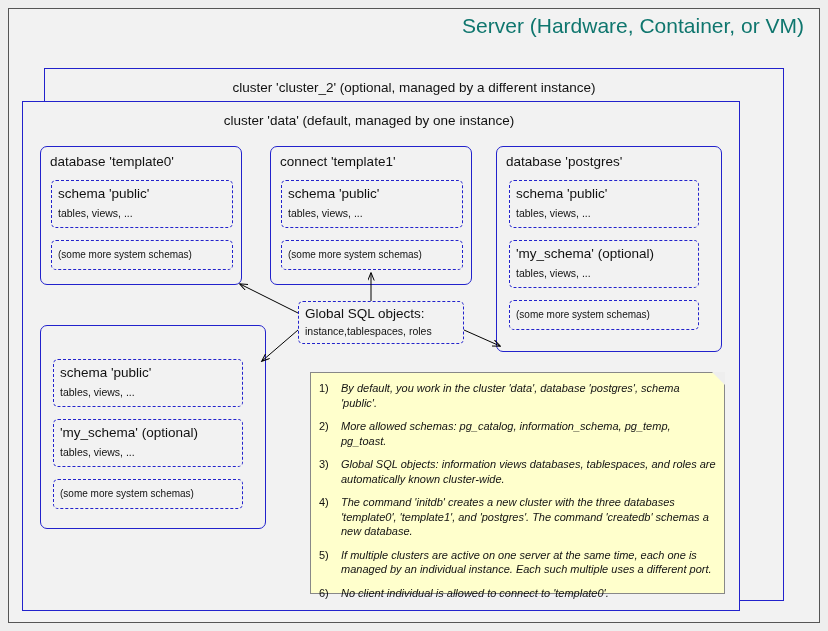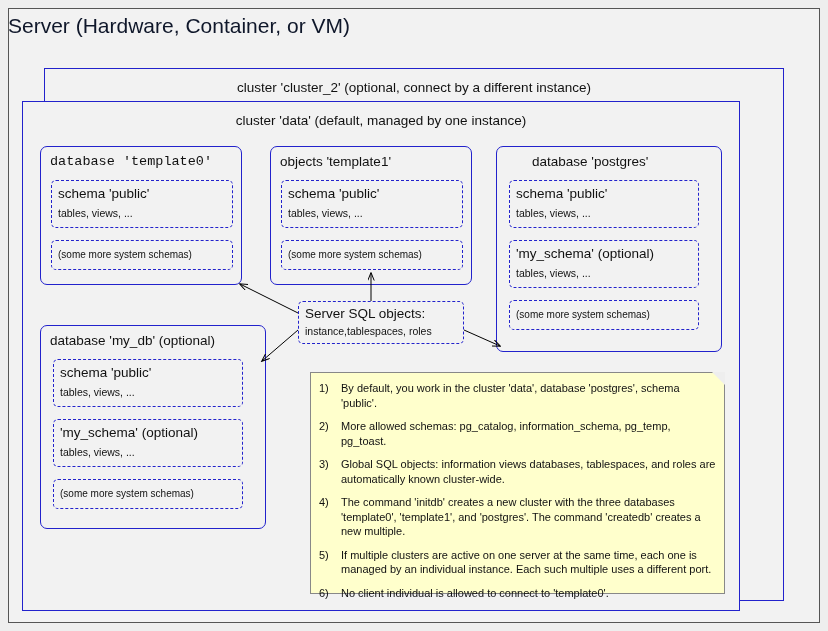--- a/index.html
+++ b/index.html
@@ -26,23 +26,23 @@
     height: 615px;
     border: 1px solid #555555;
     background: #f2f2f2;
     box-sizing: border-box;
   }
   .server-title {
     position: absolute;
     left: 8px;
     top: 14px;
     width: 796px;
-    text-align: left;
+    text-align: right;
     font-size: 21px;
-    color: #0f172a;
+    color: #0f766e;
   }
   
   .cluster2-box {
     position: absolute;
     left: 44px;
     top: 68px;
     width: 740px;
     height: 533px;
     border: 1px solid #2222cc;
     background: transparent;
@@ -63,21 +63,21 @@
     left: 22px;
     top: 101px;
     width: 718px;
     height: 510px;
     border: 1px solid #2222cc;
     background: #f2f2f2;
     box-sizing: border-box;
   }
   .clusterdata-title {
     position: absolute;
-    left: 22px;
+    left: 10px;
     top: 113px;
     width: 718px;
     text-align: center;
     font-size: 13.5px;
     color: #111111;
   }
   
   .db-box {
     position: absolute;
     border: 1px solid #2222cc;
@@ -178,84 +178,84 @@
     color: #111111;
     line-height: 1.32;
   }
   .note-num {
     width: 22px;
     flex: 0 0 22px;
     text-align: left;
   }
   .note-text {
     flex: 1 1 auto;
+    font-style: italic;
   }
   svg.arrows {
     position: absolute;
     left: 0;
     top: 0;
     width: 828px;
     height: 631px;
     pointer-events: none;
   }
 </style>
 </head>
 <body>
 
 <div id="canvas">
 
   <div class="server-box"></div>
   <div class="server-title">Server (Hardware, Container, or VM)</div>
 
   <div class="cluster2-box"></div>
-  <div class="cluster2-title">cluster 'cluster_2' (optional, connect by a different instance)</div>
+  <div class="cluster2-title">cluster 'cluster_2' (optional, managed by a different instance)</div>
 
   <div class="clusterdata-box"></div>
   <div class="clusterdata-title">cluster 'data' (default, managed by one instance)</div>
 
   <div class="db-box" style="left:40px; top:146px; width:202px; height:139px;"></div>
-  <div class="db-title" style="left:50px; top:154px;font-family:Liberation Mono, monospace;">database 'template0'</div>
+  <div class="db-title" style="left:50px; top:154px;">database 'template0'</div>
   <div class="schema-box" style="left:51px; top:180px; width:182px; height:48px;"></div>
   <div class="schema-name" style="left:58px; top:186px;">schema 'public'</div>
   <div class="schema-sub" style="left:58px; top:207px;">tables, views, ...</div>
   <div class="schema-box" style="left:51px; top:240px; width:182px; height:30px;"></div>
   <div class="sys-schema-label" style="left:58px; top:249px;">(some more system schemas)</div>
 
   <div class="db-box" style="left:270px; top:146px; width:202px; height:139px;"></div>
-  <div class="db-title" style="left:280px; top:154px;">objects 'template1'</div>
+  <div class="db-title" style="left:280px; top:154px;">connect 'template1'</div>
   <div class="schema-box" style="left:281px; top:180px; width:182px; height:48px;"></div>
   <div class="schema-name" style="left:288px; top:186px;">schema 'public'</div>
   <div class="schema-sub" style="left:288px; top:207px;">tables, views, ...</div>
   <div class="schema-box" style="left:281px; top:240px; width:182px; height:30px;"></div>
   <div class="sys-schema-label" style="left:288px; top:249px;">(some more system schemas)</div>
 
   <div class="db-box" style="left:496px; top:146px; width:226px; height:206px;"></div>
-  <div class="db-title" style="left:532px; top:154px;">database 'postgres'</div>
+  <div class="db-title" style="left:506px; top:154px;">database 'postgres'</div>
   <div class="schema-box" style="left:509px; top:180px; width:190px; height:48px;"></div>
   <div class="schema-name" style="left:516px; top:186px;">schema 'public'</div>
   <div class="schema-sub" style="left:516px; top:207px;">tables, views, ...</div>
   <div class="schema-box" style="left:509px; top:240px; width:190px; height:48px;"></div>
   <div class="schema-name" style="left:516px; top:246px;">'my_schema' (optional)</div>
   <div class="schema-sub" style="left:516px; top:267px;">tables, views, ...</div>
   <div class="schema-box" style="left:509px; top:300px; width:190px; height:30px;"></div>
   <div class="sys-schema-label" style="left:516px; top:309px;">(some more system schemas)</div>
 
   <div class="db-box" style="left:40px; top:325px; width:226px; height:204px;"></div>
-  <div class="db-title" style="left:50px; top:333px;">database 'my_db' (optional)</div>
   <div class="schema-box" style="left:53px; top:359px; width:190px; height:48px;"></div>
   <div class="schema-name" style="left:60px; top:365px;">schema 'public'</div>
   <div class="schema-sub" style="left:60px; top:386px;">tables, views, ...</div>
   <div class="schema-box" style="left:53px; top:419px; width:190px; height:48px;"></div>
   <div class="schema-name" style="left:60px; top:425px;">'my_schema' (optional)</div>
   <div class="schema-sub" style="left:60px; top:446px;">tables, views, ...</div>
   <div class="schema-box" style="left:53px; top:479px; width:190px; height:30px;"></div>
   <div class="sys-schema-label" style="left:60px; top:488px;">(some more system schemas)</div>
 
   <div class="global-box"></div>
-  <div class="global-title">Server SQL objects:</div>
+  <div class="global-title">Global SQL objects:</div>
   <div class="global-sub">instance,tablespaces, roles</div>
 
   <svg class="arrows">
     <defs>
       <marker id="ah" markerWidth="9" markerHeight="9" refX="7.5" refY="3.2" orient="auto">
         <path d="M0,0 L8,3.2 L0,6.4" fill="none" stroke="#000000" stroke-width="1"></path>
       </marker>
     </defs>
     <line x1="298" y1="313" x2="240" y2="284" stroke="#000000" stroke-width="1" marker-end="url(#ah)"></line>
     <line x1="298" y1="330" x2="262" y2="361" stroke="#000000" stroke-width="1" marker-end="url(#ah)"></line>
@@ -273,21 +273,21 @@
       <div class="note-item">
         <div class="note-num">2)</div>
         <div class="note-text">More allowed schemas: pg_catalog, information_schema, pg_temp, pg_toast.</div>
       </div>
       <div class="note-item">
         <div class="note-num">3)</div>
         <div class="note-text">Global SQL objects: information views databases, tablespaces, and roles are automatically known cluster-wide.</div>
       </div>
       <div class="note-item">
         <div class="note-num">4)</div>
-        <div class="note-text">The command 'initdb' creates a new cluster with the three databases 'template0', 'template1', and 'postgres'. The command 'createdb' creates a new multiple.</div>
+        <div class="note-text">The command 'initdb' creates a new cluster with the three databases 'template0', 'template1', and 'postgres'. The command 'createdb' schemas a new database.</div>
       </div>
       <div class="note-item">
         <div class="note-num">5)</div>
         <div class="note-text">If multiple clusters are active on one server at the same time, each one is managed by an individual instance. Each such multiple uses a different port.</div>
       </div>
       <div class="note-item">
         <div class="note-num">6)</div>
         <div class="note-text">No client individual is allowed to connect to 'template0'.</div>
       </div>
     </div>

